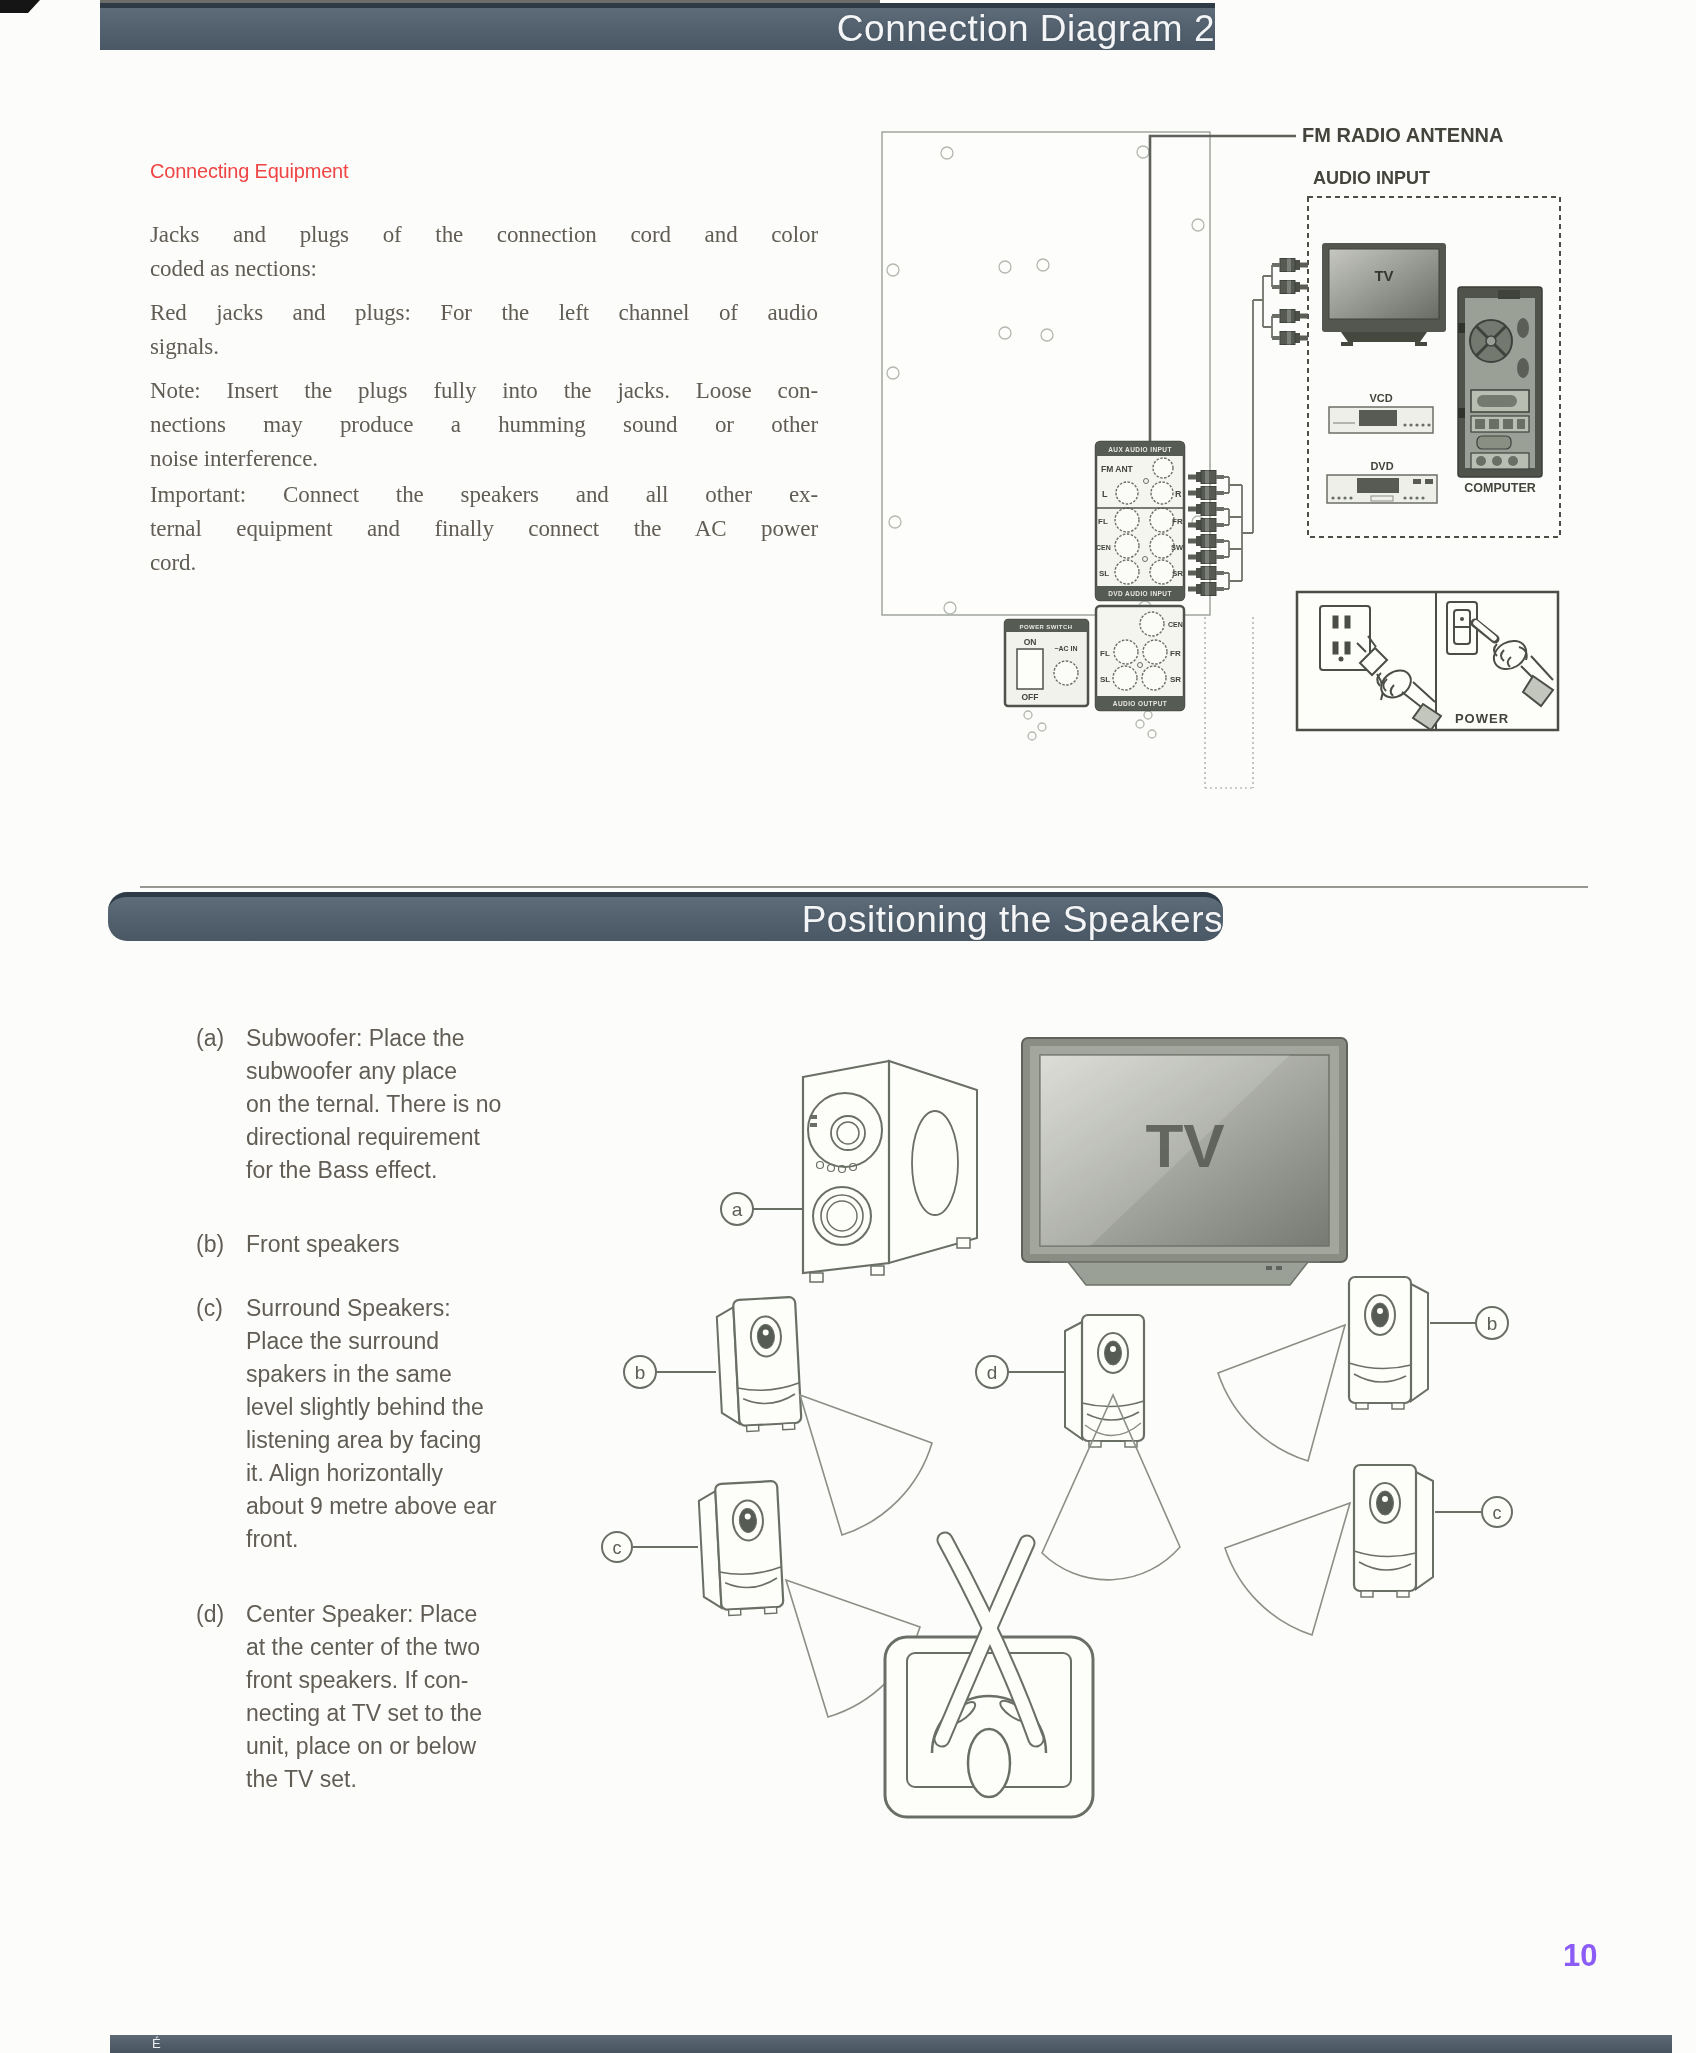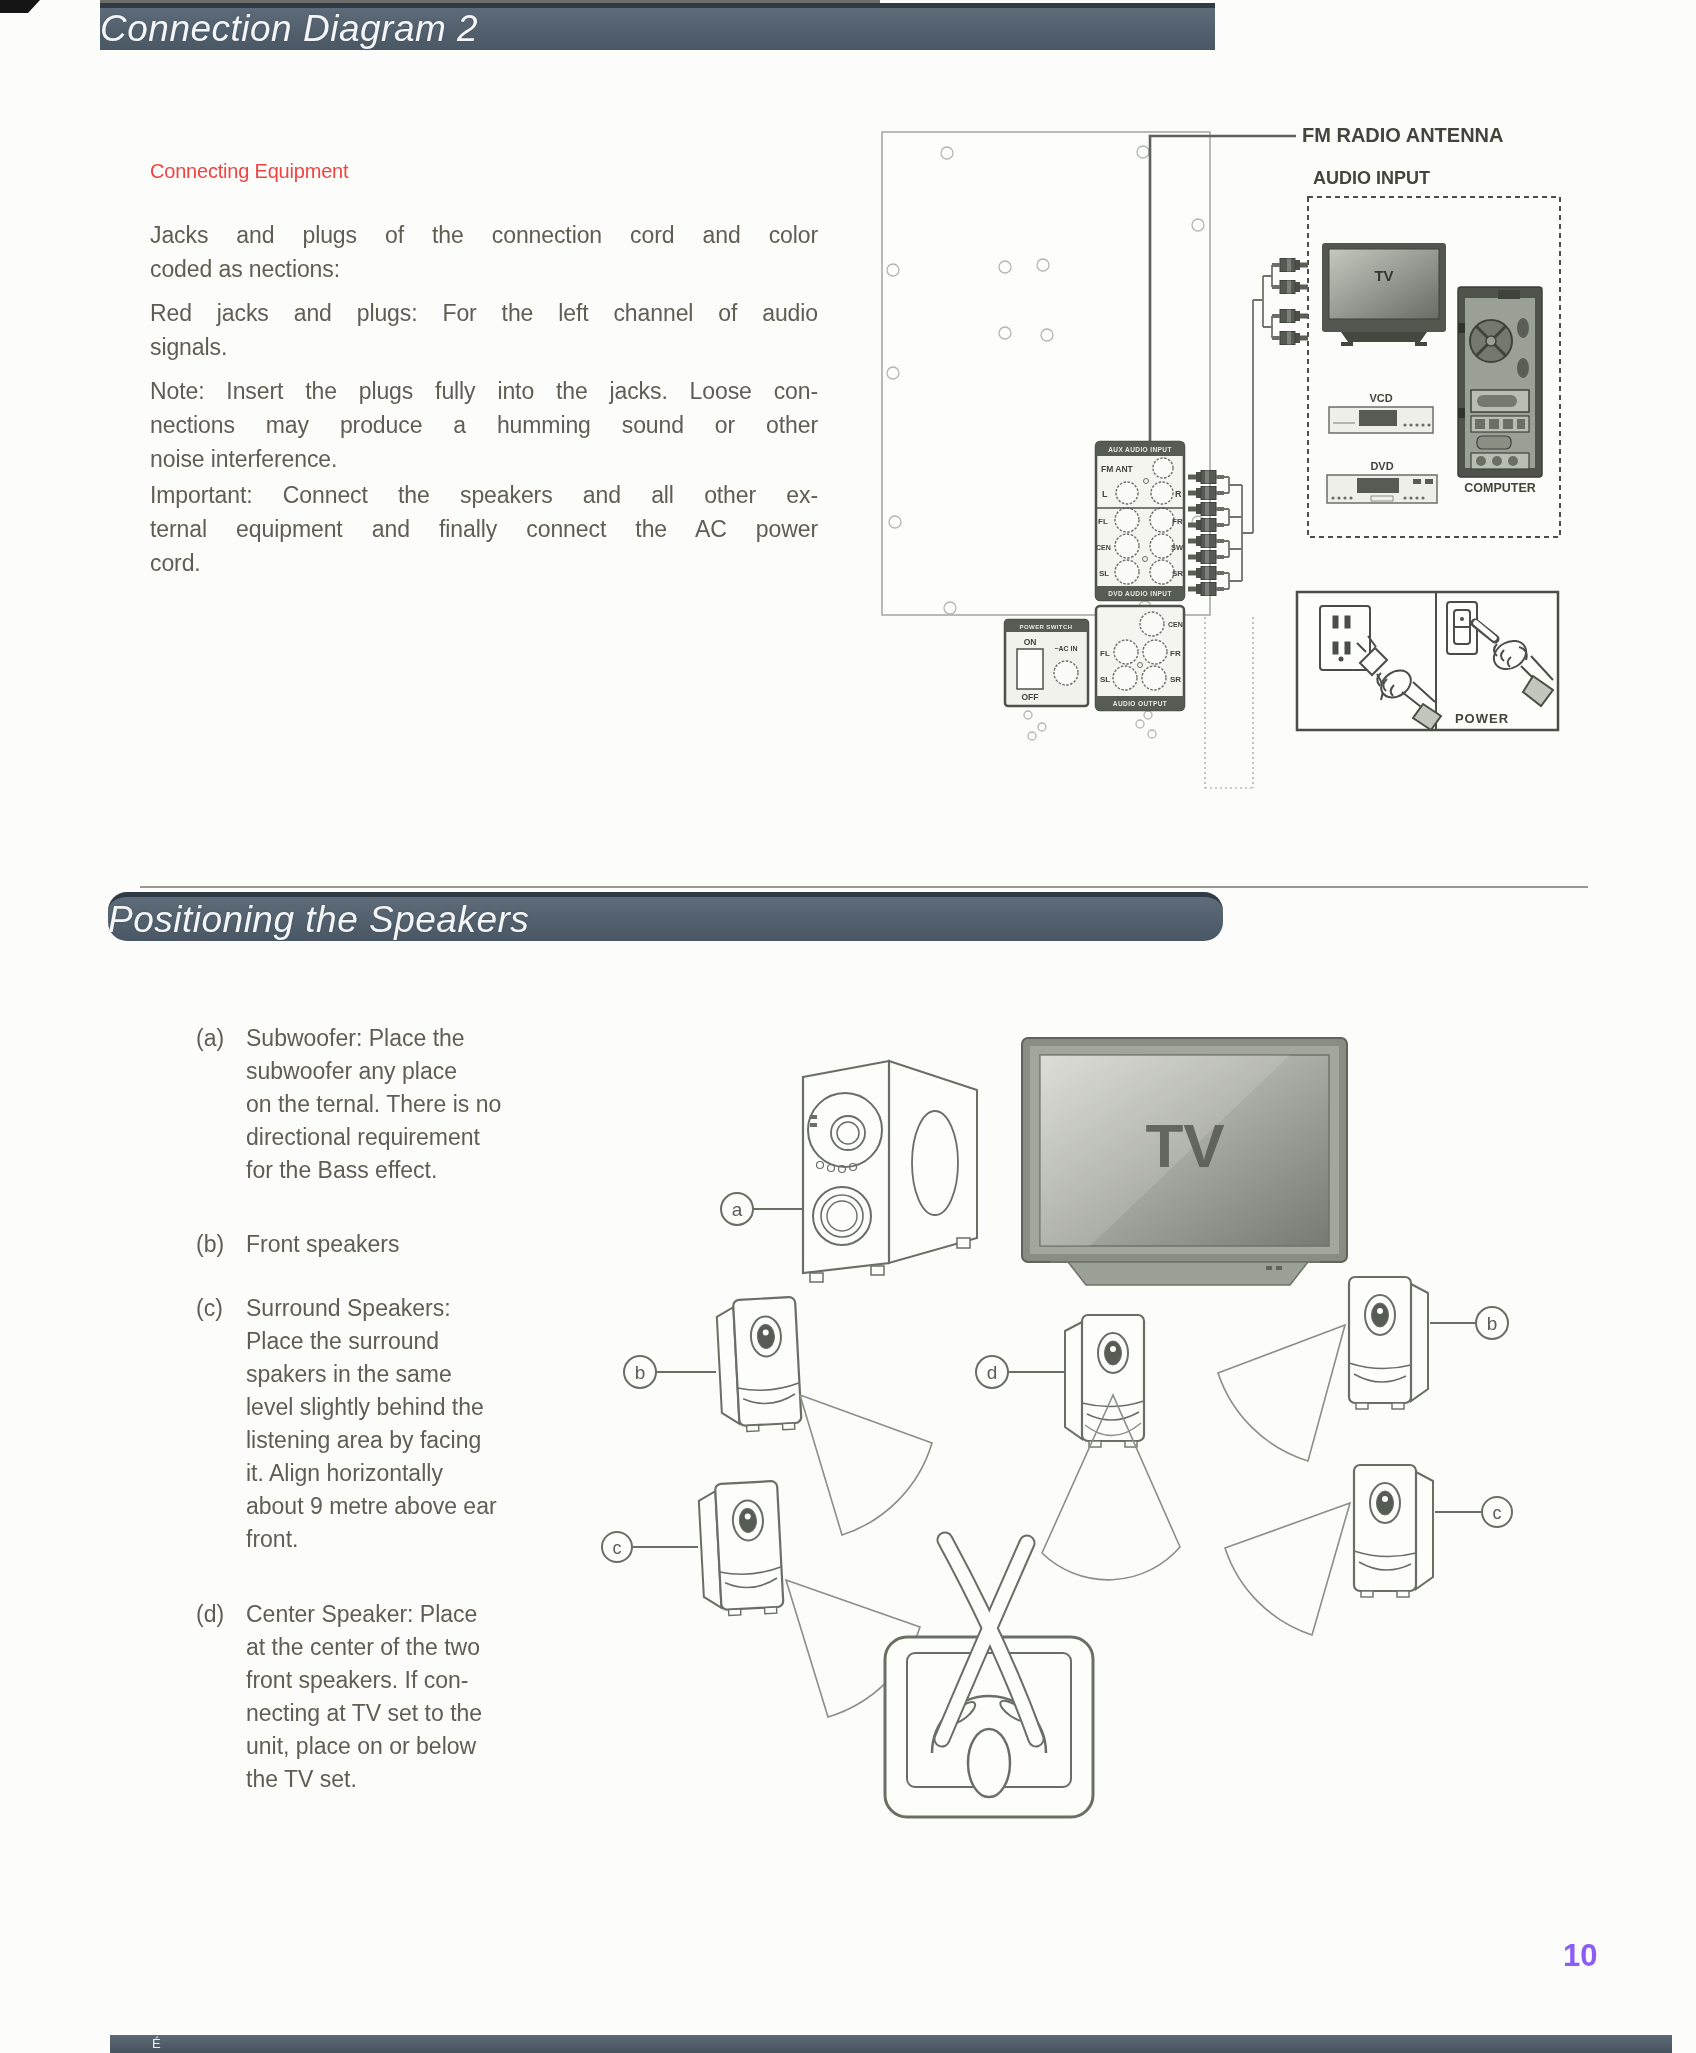--- a/index.html
+++ b/index.html
@@ -2,28 +2,28 @@
 <html><head>
 <meta charset="utf-8">
 <style>
   html,body{margin:0;padding:0;background:#e8e8e4;}
   .page{position:relative;width:1696px;height:2053px;background:#fcfcfa;overflow:hidden;
         font-family:"Liberation Sans",sans-serif;color:#615d55;}
   .corner-mark{position:absolute;left:0;top:0;width:40px;height:13px;background:#151515;
         clip-path:polygon(0 0,100% 0,70% 100%,0 100%);}
   .top-scan-line{position:absolute;left:100px;top:0;width:780px;height:3px;background:#3c3c38;opacity:.75;}
   .banner{position:absolute;background:linear-gradient(180deg,#5e6c79 0%,#52606d 55%,#4a5865 100%);
-        border-top:5px solid #2e3b47;color:#f4f5f7;text-align:left;font-style:italic;}
+        border-top:5px solid #2e3b47;color:#f4f5f7;text-align:right;}
   .banner .bt{font-size:37px;line-height:42px;letter-spacing:.5px;text-shadow:0 0 2px rgba(40,50,60,.35);}
   .banner1{left:100px;top:3px;width:1115px;height:42px;}
   .banner2{left:108px;top:892px;width:1115px;height:44px;border-radius:19px;}
   .banner2 .bt{line-height:46px;}
   .pre-rule{position:absolute;left:140px;top:886px;width:1448px;height:2px;background:#55554f;opacity:.6;}
   .heading{position:absolute;left:150px;top:160px;font-size:20px;font-weight:normal;color:#ef4444;letter-spacing:-.2px;}
-  .para{position:absolute;left:150px;width:668px;font-size:23px;line-height:34px;letter-spacing:-.1px;color:#615d55;}
+  .para{position:absolute;left:150px;width:668px;font-size:23px;line-height:34px;letter-spacing:-.1px;color:#615d55;font-family:Liberation Serif, serif;}
   .jst{text-align:justify;text-align-last:justify;}
   .item{position:absolute;left:196px;display:flex;align-items:flex-start;font-size:23px;line-height:33px;color:#615d55;}
   .item .tag{width:50px;flex:none;}
   .item .lines{width:314px;}
   .pageno{position:absolute;left:1563px;top:1938px;font-size:31px;font-weight:bold;color:#8b5cf6;}
   .bottombar{position:absolute;left:110px;top:2035px;width:1562px;height:18px;
         background:linear-gradient(180deg,#5d6a76,#47545f);}
   .bottombar .mark{position:absolute;left:42px;top:1px;color:#e9ecef;font-size:13px;}
   svg{position:absolute;}
   svg text{font-family:"Liberation Sans",sans-serif;}

